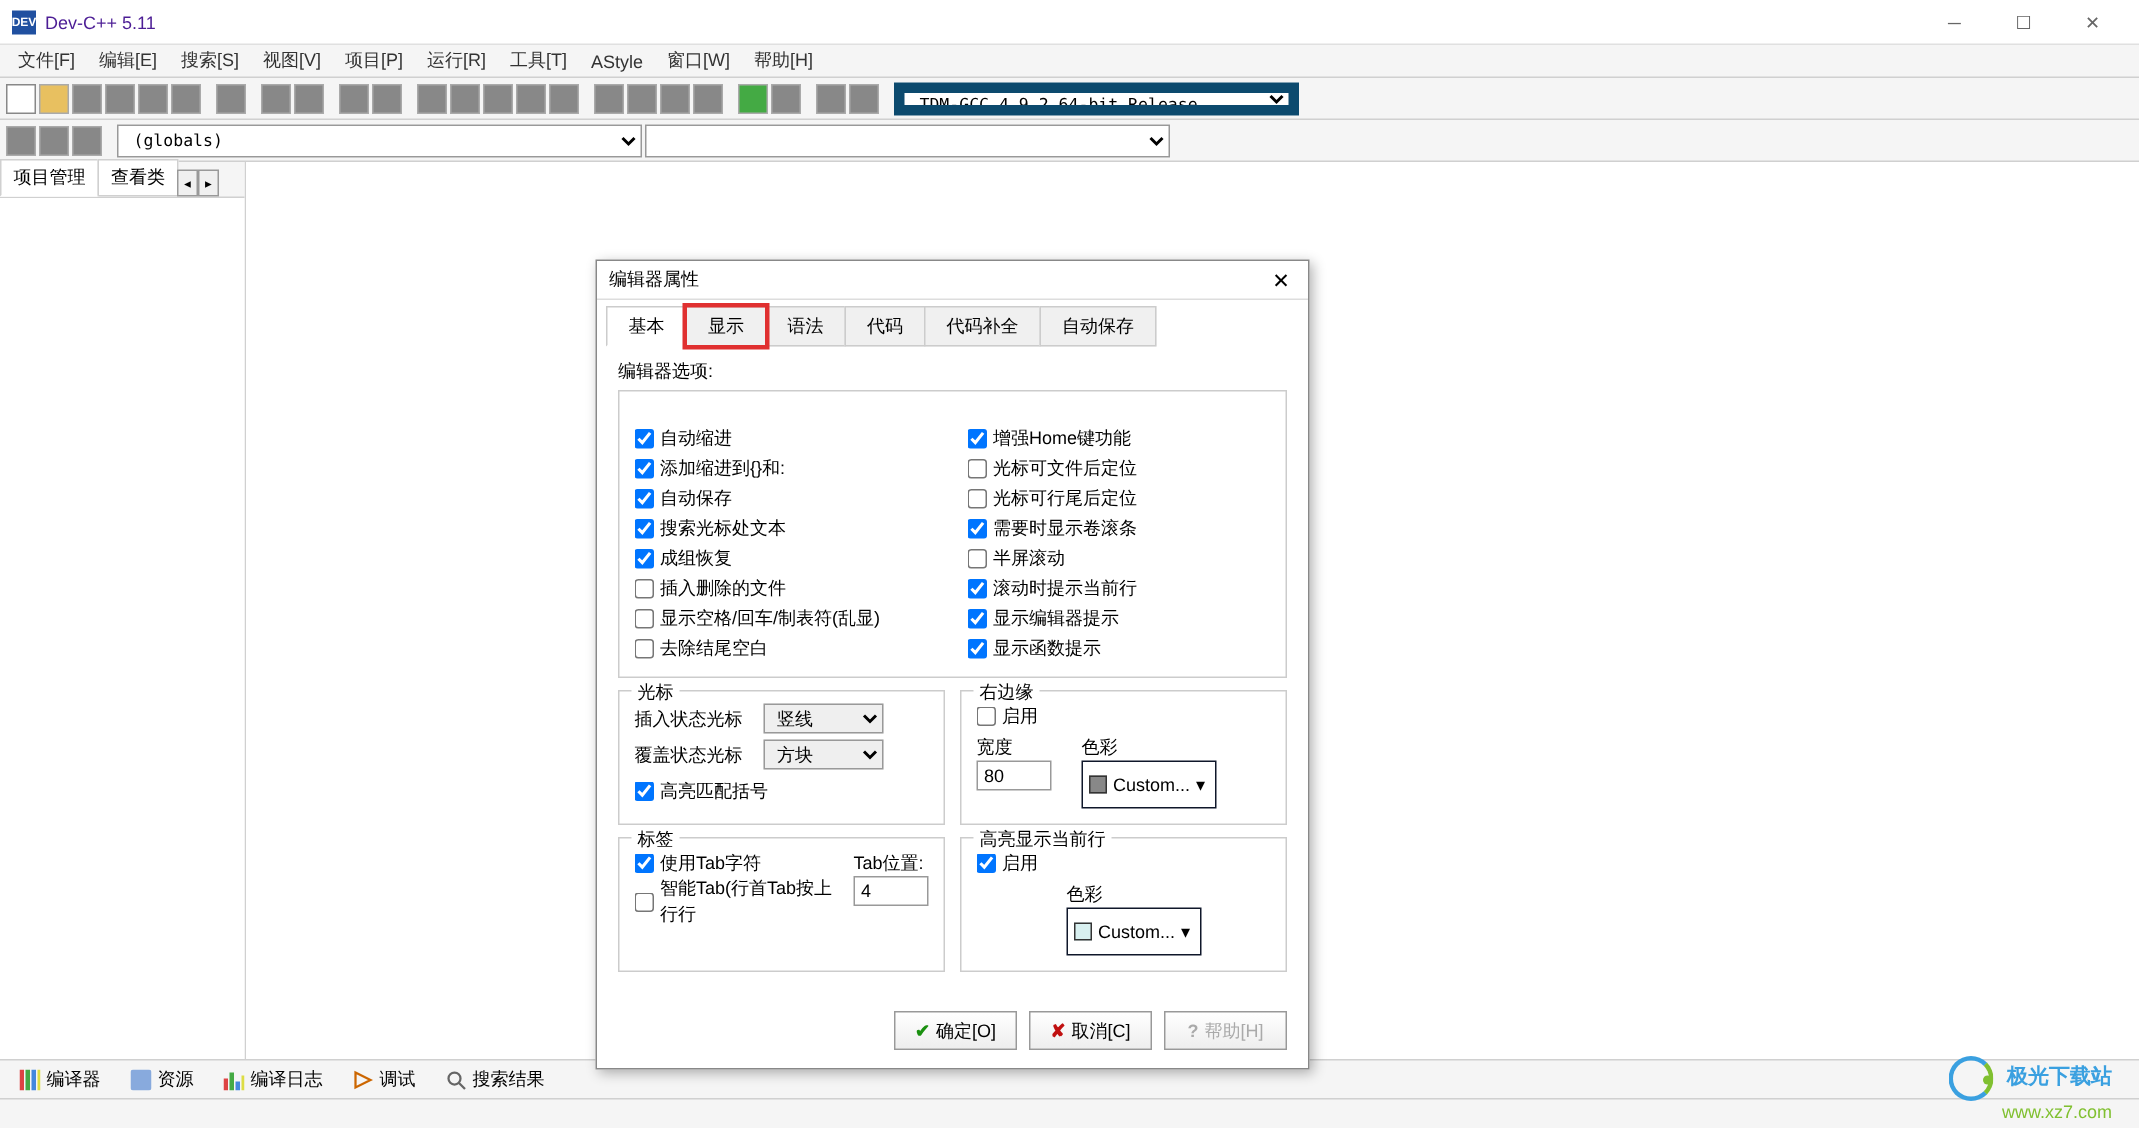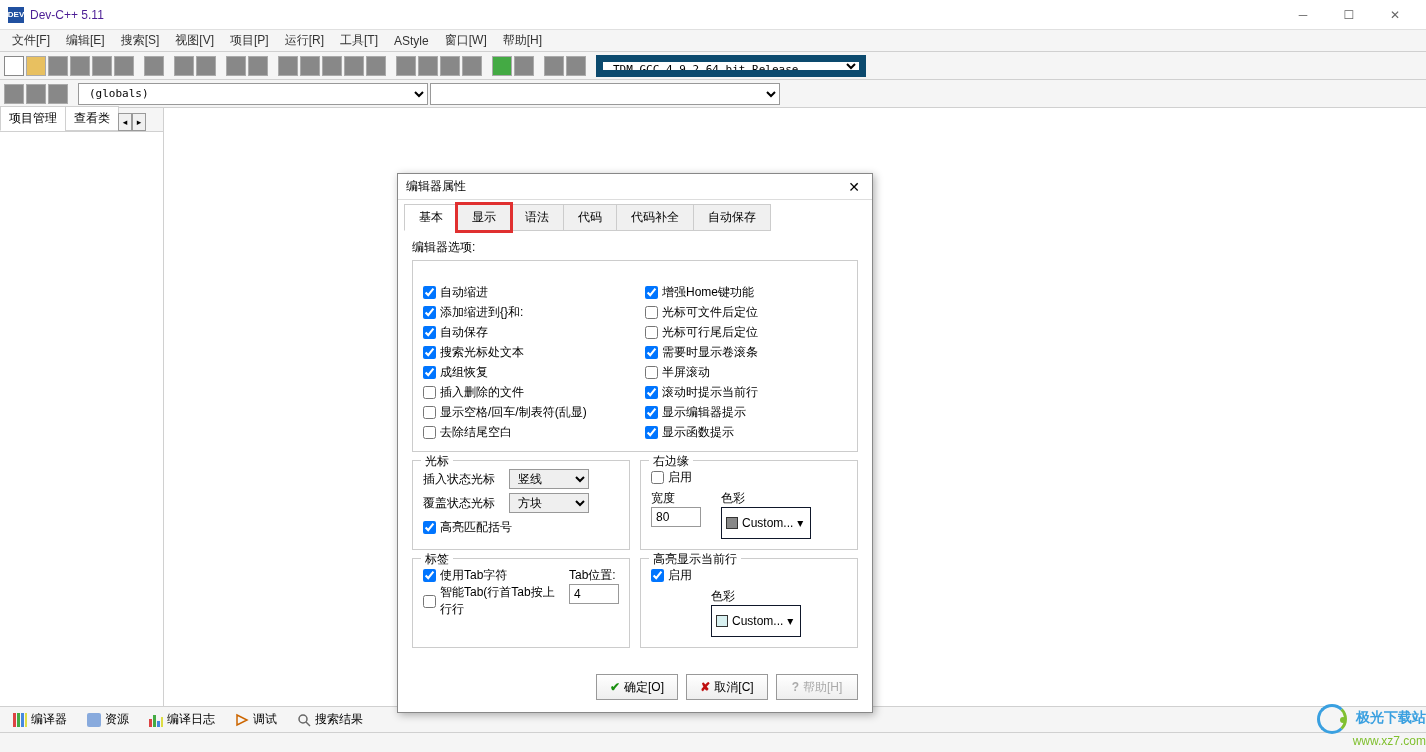--- a/index.html
+++ b/index.html
@@ -72,21 +72,21 @@
 .color-swatch { width: 12px; height: 12px; border: 1px solid #333; }
 
 .dialog-buttons { display: flex; justify-content: flex-end; gap: 8px; padding: 8px 14px 12px 14px; }
 .dlg-btn { min-width: 82px; height: 26px; border: 1px solid #999; background: linear-gradient(#fff,#eee); display: flex; align-items: center; justify-content: center; gap: 4px; cursor: pointer; font-size: 12px; }
 .dlg-btn.disabled { color: #aaa; }
 .icon-check { color: #1a9010; font-weight: bold; }
 .icon-cross { color: #c01010; font-weight: bold; }
 .icon-help { color: #aaa; font-weight: bold; }
 
 
-.watermark { position: absolute; right: 0; bottom: 4px; text-align: right; }
+.watermark { position: absolute; right: 18px; bottom: 4px; text-align: right; }
 .watermark .wm-line1 { color: #3aa0e0; font-size: 14px; font-weight: bold; }
 .watermark .wm-line2 { color: #80c030; font-size: 12px; }
 .watermark .wm-circle { display: inline-block; width: 30px; height: 30px; border: 3px solid #3aa0e0; border-right-color: #80c030; border-radius: 50%; vertical-align: middle; margin-right: 6px; position: relative; }
 .watermark .wm-circle::after { content: ''; position: absolute; width: 6px; height: 6px; background: #80c030; border-radius: 50%; right: -2px; top: 10px; }
 
 .statusbar { height: 20px; background: #f5f5f5; border-top: 1px solid #d0d0d0; }
 .bt-icon svg{display:block}
 </style>
 </head>
 <body>

